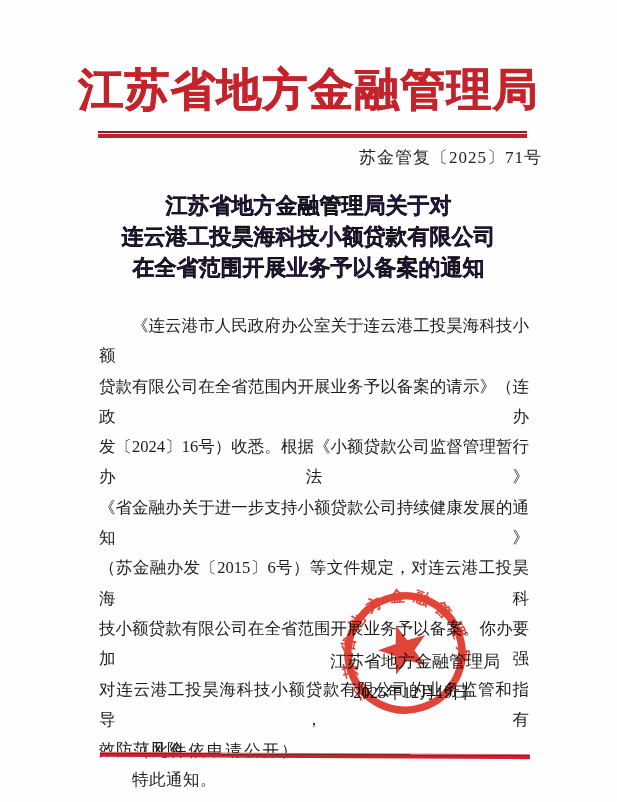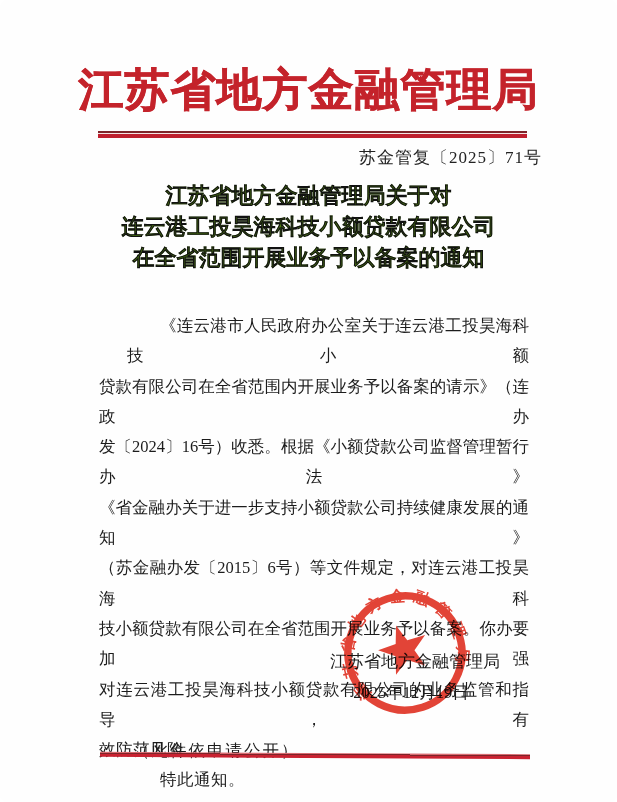--- a/index.html
+++ b/index.html
@@ -26,38 +26,38 @@
       #7e2429 0px,#7e2429 2px,
       #f4e4e4 2px,#f4e4e4 3px,
       #bf1f2e 3px,#bf1f2e 7px);
   }
   .doc-number{
     position:absolute;top:146px;right:75px;
     font-size:17px;color:#222;
     letter-spacing:1px;white-space:nowrap;
   }
   .title{
-    position:absolute;top:180px;left:0;width:617px;
-    text-align:center;color:#4d7c0f;
+    position:absolute;top:190px;left:0;width:617px;
+    text-align:center;color:#4c1d95;
     font-size:22px;font-weight:bold;line-height:31px;
     -webkit-text-stroke:0.3px #111;
   }
   .body-block{
     position:absolute;top:311px;left:99px;width:430px;
     font-size:16.5px;color:#1c1c1c;line-height:30.3px;
   }
   .line{white-space:nowrap;letter-spacing:0.5px;}
   .jfy{
     white-space:normal;
     text-align:justify;
     text-align-last:justify;
     text-justify:inter-ideograph;
     letter-spacing:0;
   }
-  .indent{text-indent:33px;margin-left:28px;}
+  .indent{text-indent:33px;}
   .signature{
     position:absolute;top:650px;left:330px;width:150px;
     text-align:center;font-size:17px;color:#1c1c1c;white-space:nowrap;
   }
   .date{
     position:absolute;top:682px;left:336px;width:150px;
     text-align:center;font-size:16.5px;color:#1c1c1c;white-space:nowrap;
   }
   .seal{
     position:absolute;top:578px;left:330px;width:150px;height:150px;

